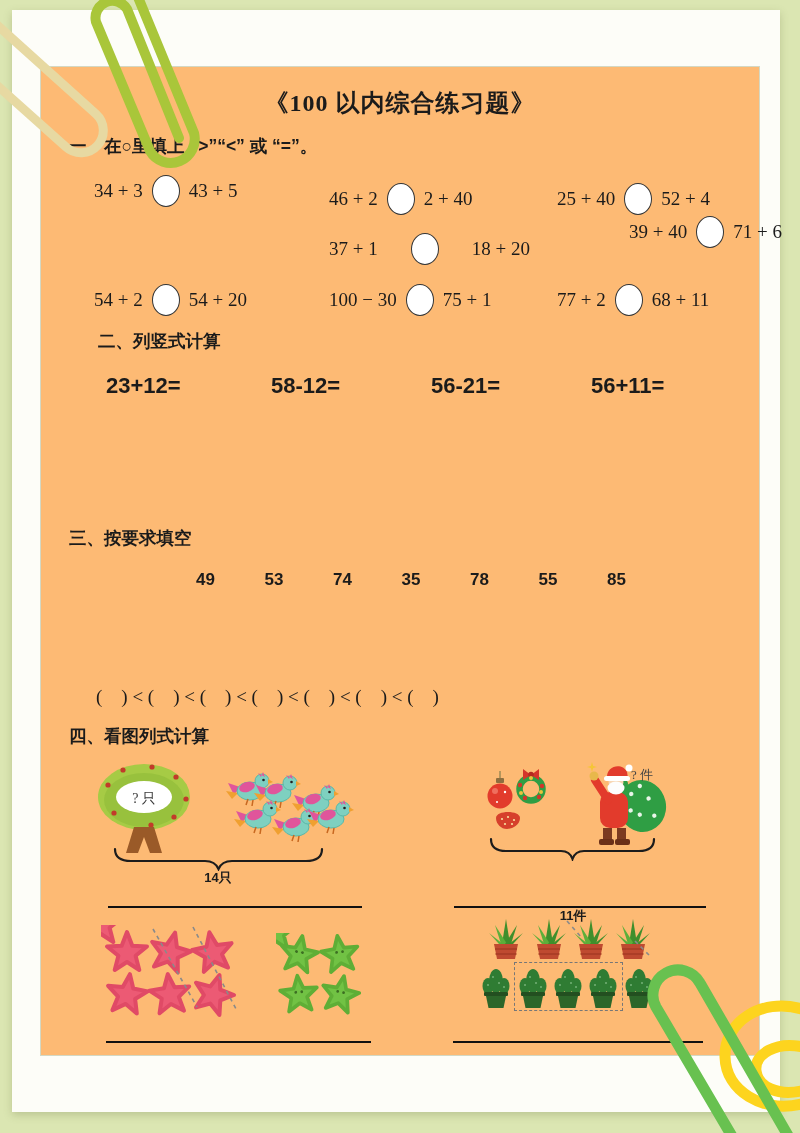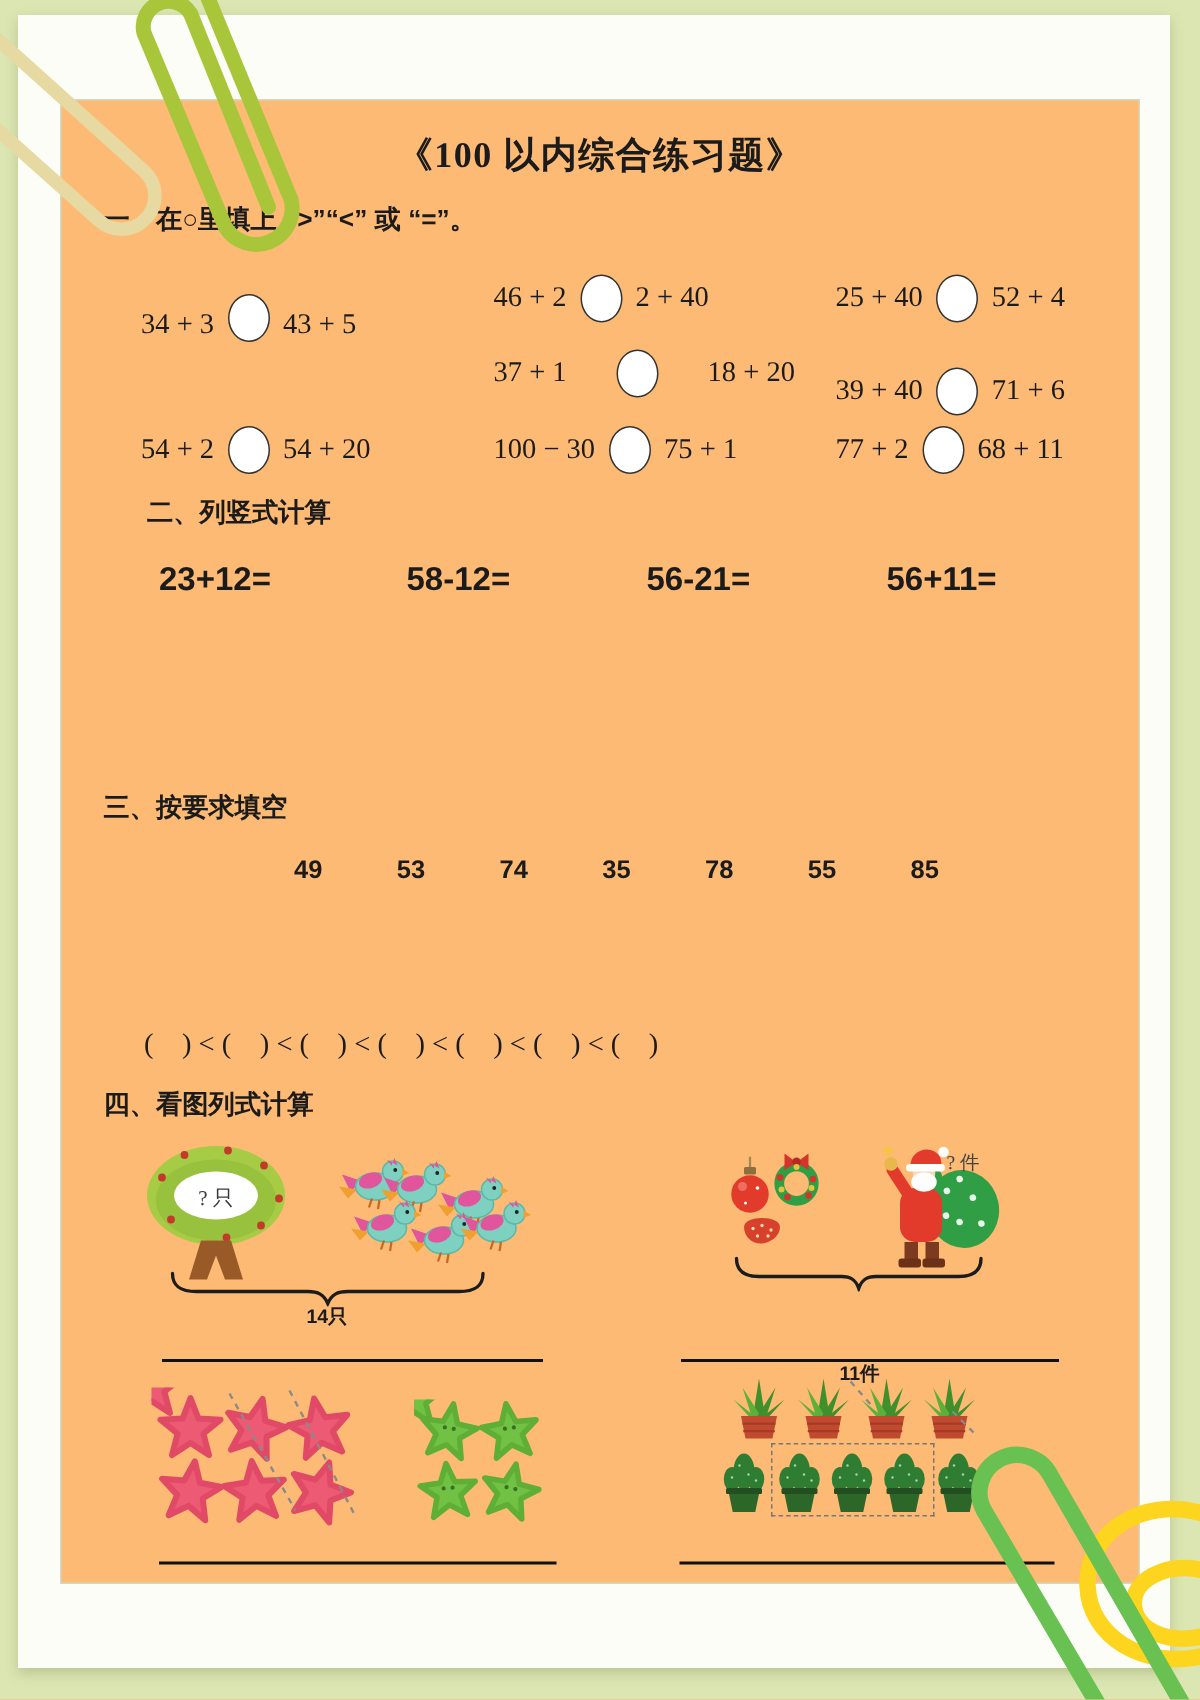--- a/index.html
+++ b/index.html
@@ -42,41 +42,41 @@
 <body>
 
 <div class="abs sheet"></div>
 
 <div class="abs frame">
 
   <div class="abs title">《100 以内综合练习题》</div>
 
   <div class="abs heading" style="left:28px;top:67px;">一、在○里填上 “&gt;”“&lt;” 或 “=”。</div>
 
-  <div class="abs cmp" style="left:53px;top:121px;width:225px;align-items:flex-end;">
+  <div class="abs cmp" style="left:53px;top:104px;width:225px;">
     <span>34 + 3</span>
     <span class="cmp-circle"></span>
     <span>43 + 5</span>
   </div>
   <div class="abs cmp" style="left:288px;top:112px;width:225px;">
     <span>46 + 2</span>
     <span class="cmp-circle"></span>
     <span>2 + 40</span>
   </div>
   <div class="abs cmp" style="left:516px;top:112px;width:225px;">
     <span>25 + 40</span>
     <span class="cmp-circle"></span>
     <span>52 + 4</span>
   </div>
   <div class="abs cmp" style="left:288px;top:162px;width:225px;gap:24px;">
     <span>37 + 1</span>
     <span class="cmp-circle"></span>
     <span>18 + 20</span>
   </div>
-  <div class="abs cmp" style="left:516px;top:174px;width:225px;">
+  <div class="abs cmp" style="left:516px;top:145px;width:225px;justify-content:flex-end;">
     <span>39 + 40</span>
     <span class="cmp-circle"></span>
     <span>71 + 6</span>
   </div>
   <div class="abs cmp" style="left:53px;top:213px;width:225px;">
     <span>54 + 2</span>
     <span class="cmp-circle"></span>
     <span>54 + 20</span>
   </div>
   <div class="abs cmp" style="left:288px;top:213px;width:235px;">

